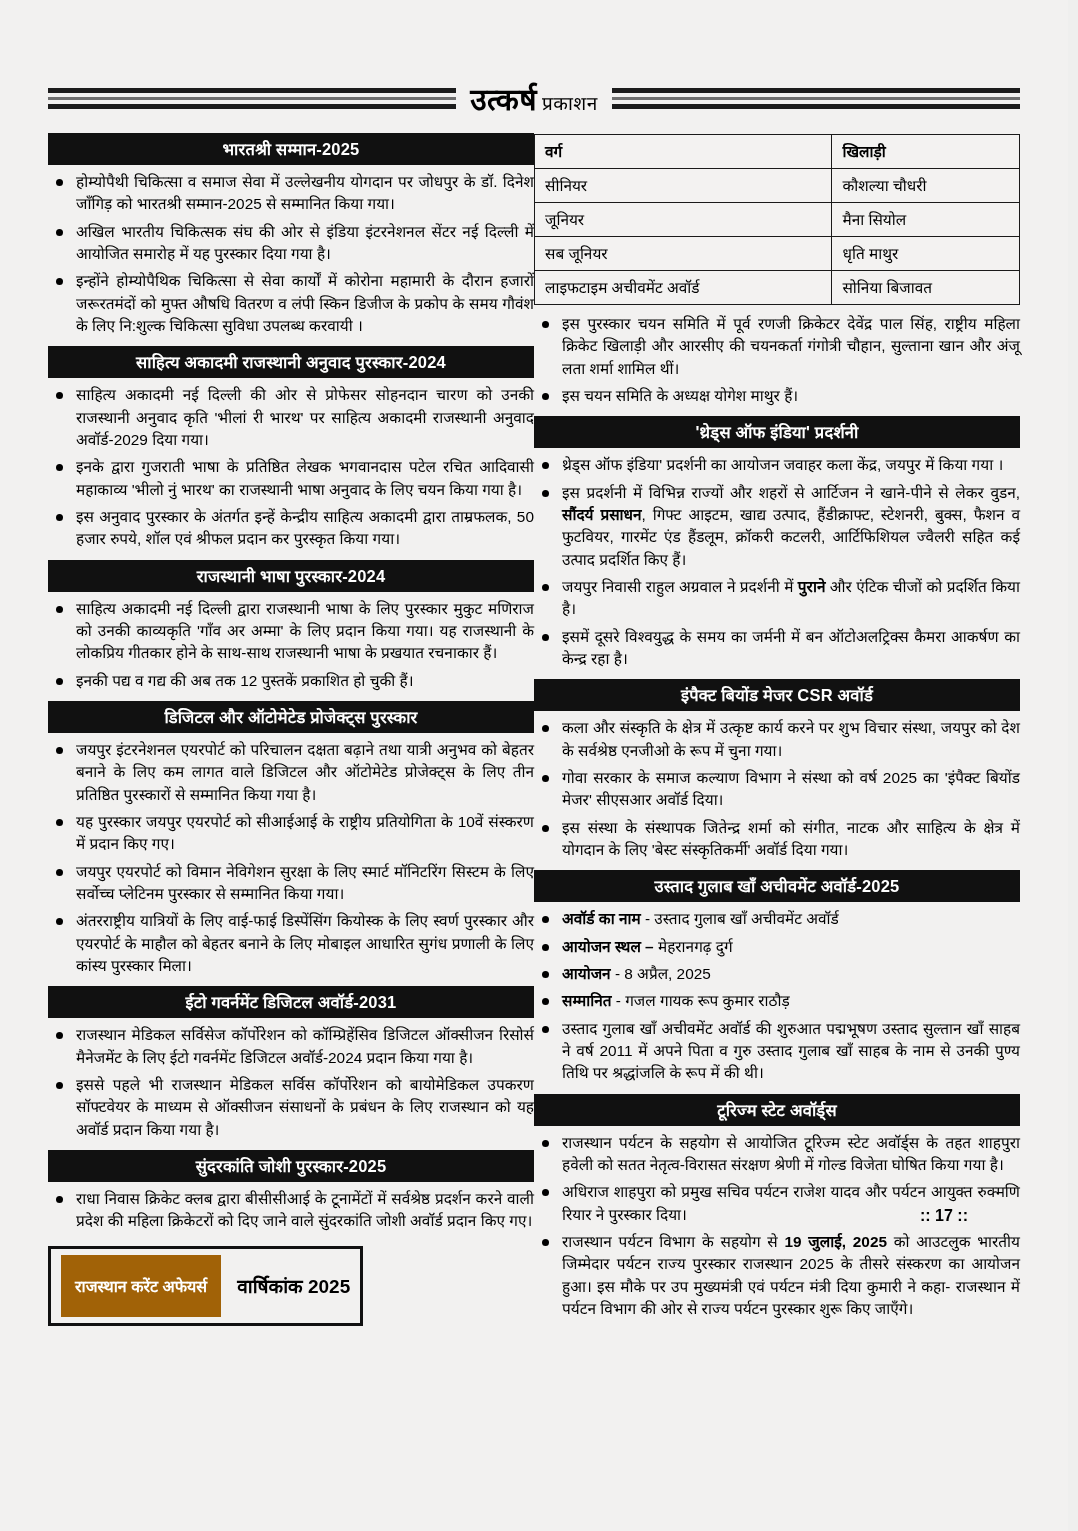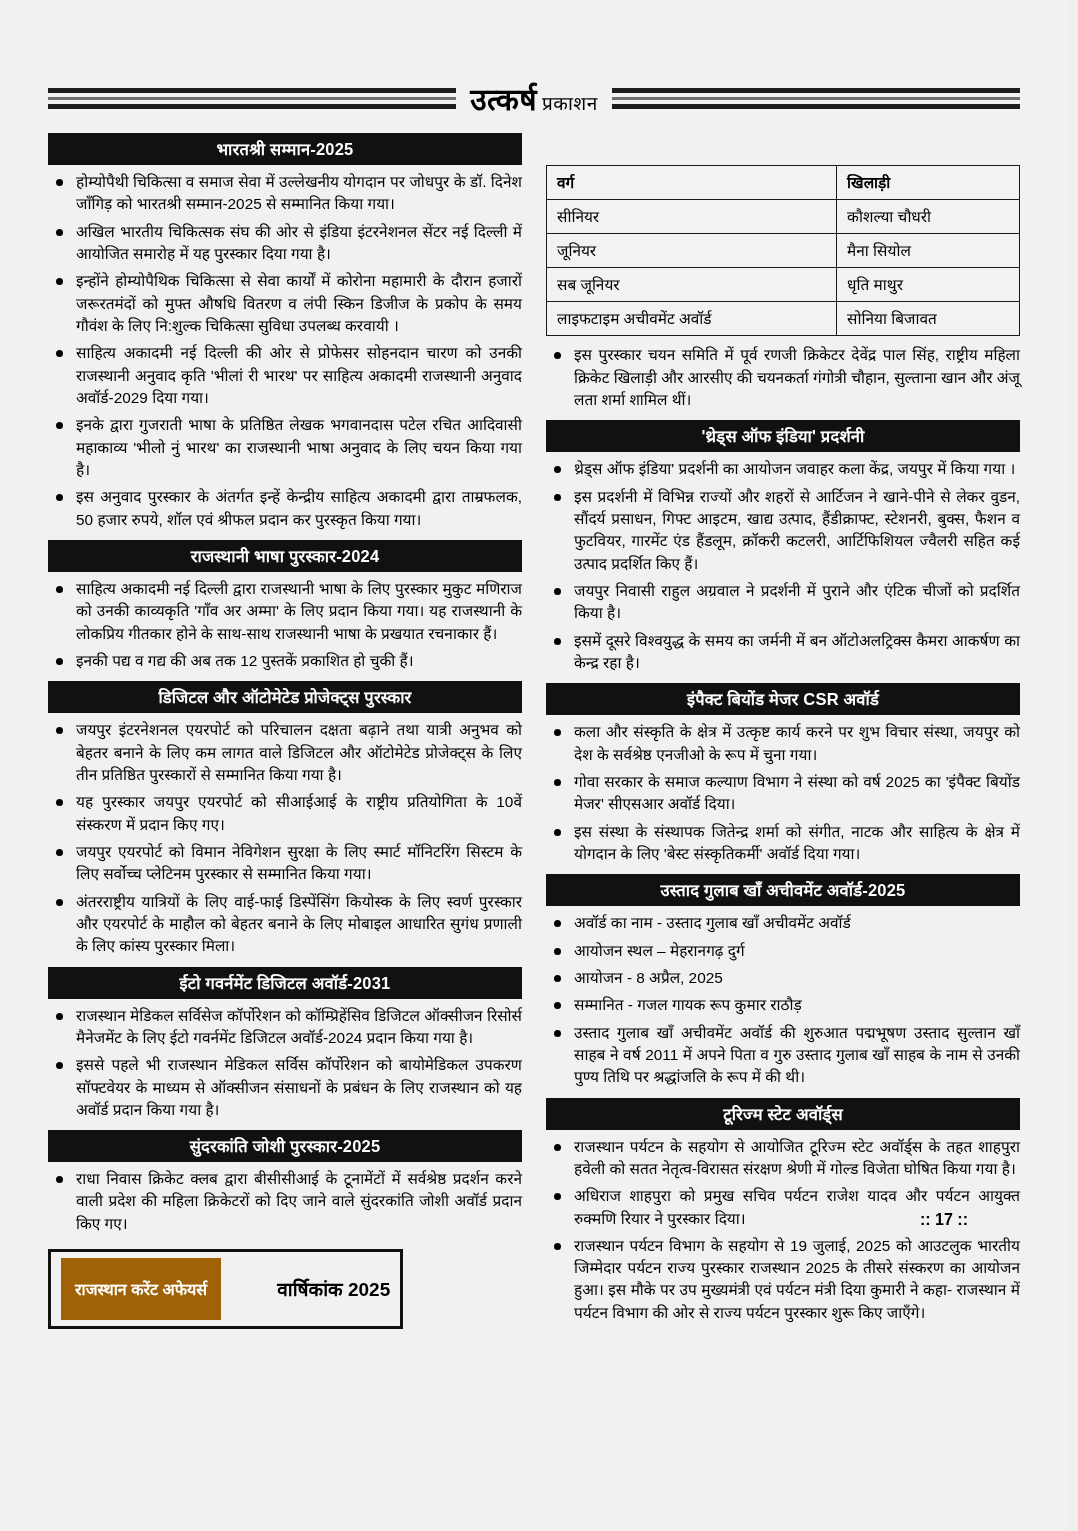--- a/index.html
+++ b/index.html
@@ -37,22 +37,21 @@
   .brand{
     white-space:nowrap;
     font-weight:bold;
     letter-spacing:.5px;
   }
   .brand .b1{font-size:30px;}
   .brand .b2{font-size:19px;font-weight:normal;}
   
   .cols{
     display:flex;
-    gap:24px;
-    align-items:flex-end;
+    align-items:center;
   }
   .col{width:497px;}
   
   .bar{
     background:#111;
     color:#fff;
     text-align:center;
     font-weight:bold;
     font-size:16.5px;
     padding:4px 6px 5px 6px;
@@ -77,21 +76,21 @@
   ul.list li:before{
     content:"";
     position:absolute;
     left:8px;
     top:8px;
     width:7px;
     height:7px;
     border-radius:50%;
     background:#000;
   }
-  b{font-weight:normal;}
+  b{font-weight:bold;}
   
   table.tbl{
     border-collapse:collapse;
     width:100%;
     margin-bottom:8px;
     background:#f3f2f1;
   }
   table.tbl th, table.tbl td{
     border:1.5px solid #1a1a1a;
     padding:6px 10px;
@@ -116,21 +115,20 @@
   .fb-left{
     background:#a16207;
     color:#fff;
     font-weight:bold;
     font-size:16px;
     padding:20px 14px;
   }
   .fb-right{
     font-weight:bold;
     font-size:19px;
-    margin-left:40px;
   }
   .pageno{
     position:absolute;
     right:52px;
     bottom:100px;
     font-size:16px;
     font-weight:bold;
   }
   .col-right{position:relative;}
 </style>
@@ -159,20 +157,21 @@
   <div class="cols">
 
     <div class="col col-left">
       <div id="left-sections">
           <div class="bar">भारतश्री सम्मान-2025</div>
           <ul class="list">
             <li>होम्योपैथी चिकित्सा व समाज सेवा में उल्लेखनीय योगदान पर जोधपुर के डॉ. दिनेश जाँगिड़ को भारतश्री सम्मान-2025 से सम्मानित किया गया।</li>
             <li>अखिल भारतीय चिकित्सक संघ की ओर से इंडिया इंटरनेशनल सेंटर नई दिल्ली में आयोजित समारोह में यह पुरस्कार दिया गया है।</li>
             <li>इन्होंने होम्योपैथिक चिकित्सा से सेवा कार्यों में कोरोना महामारी के दौरान हजारों जरूरतमंदों को मुफ्त औषधि वितरण व लंपी स्किन डिजीज के प्रकोप के समय गौवंश के लिए नि:शुल्क चिकित्सा सुविधा उपलब्ध करवायी ।</li>
           </ul>
+          <div class="bar">साहित्य अकादमी राजस्थानी अनुवाद पुरस्कार-2024</div>
           <ul class="list">
             <li>साहित्य अकादमी नई दिल्ली की ओर से प्रोफेसर सोहनदान चारण को उनकी राजस्थानी अनुवाद कृति 'भीलां री भारथ' पर साहित्य अकादमी राजस्थानी अनुवाद अवॉर्ड-2029 दिया गया।</li>
             <li>इनके द्वारा गुजराती भाषा के प्रतिष्ठित लेखक भगवानदास पटेल रचित आदिवासी महाकाव्य 'भीलो नुं भारथ' का राजस्थानी भाषा अनुवाद के लिए चयन किया गया है।</li>
             <li>इस अनुवाद पुरस्कार के अंतर्गत इन्हें केन्द्रीय साहित्य अकादमी द्वारा ताम्रफलक, 50 हजार रुपये, शॉल एवं श्रीफल प्रदान कर पुरस्कृत किया गया।</li>
           </ul>
           <div class="bar">राजस्थानी भाषा पुरस्कार-2024</div>
           <ul class="list">
             <li>साहित्य अकादमी नई दिल्ली द्वारा राजस्थानी भाषा के लिए पुरस्कार मुकुट मणिराज को उनकी काव्यकृति 'गाँव अर अम्मा' के लिए प्रदान किया गया। यह राजस्थानी के लोकप्रिय गीतकार होने के साथ-साथ राजस्थानी भाषा के प्रखयात रचनाकार हैं।</li>
             <li>इनकी पद्य व गद्य की अब तक 12 पुस्तकें प्रकाशित हो चुकी हैं।</li>
           </ul>
@@ -226,20 +225,21 @@
             <tr>
               <td>लाइफटाइम अचीवमेंट अवॉर्ड</td>
               <td>सोनिया बिजावत</td>
             </tr>
           </tbody>
       </table>
 
       <div id="right-sections">
           <ul class="list">
             <li>इस पुरस्कार चयन समिति में पूर्व रणजी क्रिकेटर देवेंद्र पाल सिंह, राष्ट्रीय महिला क्रिकेट खिलाड़ी और आरसीए की चयनकर्ता गंगोत्री चौहान, सुल्ताना खान और अंजू लता शर्मा शामिल थीं।</li>
+            <li>इस चयन समिति के अध्यक्ष योगेश माथुर हैं।</li>
           </ul>
           <div class="bar">'थ्रेड्स ऑफ इंडिया' प्रदर्शनी</div>
           <ul class="list">
             <li>थ्रेड्स ऑफ इंडिया' प्रदर्शनी का आयोजन जवाहर कला केंद्र, जयपुर में किया गया ।</li>
             <li>इस प्रदर्शनी में विभिन्न राज्यों और शहरों से आर्टिजन ने खाने-पीने से लेकर वुडन, <b>सौंदर्य प्रसाधन</b>, गिफ्ट आइटम, खाद्य उत्पाद, हैंडीक्राफ्ट, स्टेशनरी, बुक्स, फैशन व फुटवियर, गारमेंट एंड हैंडलूम, क्रॉकरी कटलरी, आर्टिफिशियल ज्वैलरी सहित कई उत्पाद प्रदर्शित किए हैं।</li>
             <li>जयपुर निवासी राहुल अग्रवाल ने प्रदर्शनी में <b>पुराने</b> और एंटिक चीजों को प्रदर्शित किया है।</li>
             <li>इसमें दूसरे विश्वयुद्ध के समय का जर्मनी में बन ऑटोअलट्रिक्स कैमरा आकर्षण का केन्द्र रहा है।</li>
           </ul>
           <div class="bar">इंपैक्ट बियोंड मेजर CSR अवॉर्ड</div>
           <ul class="list">

